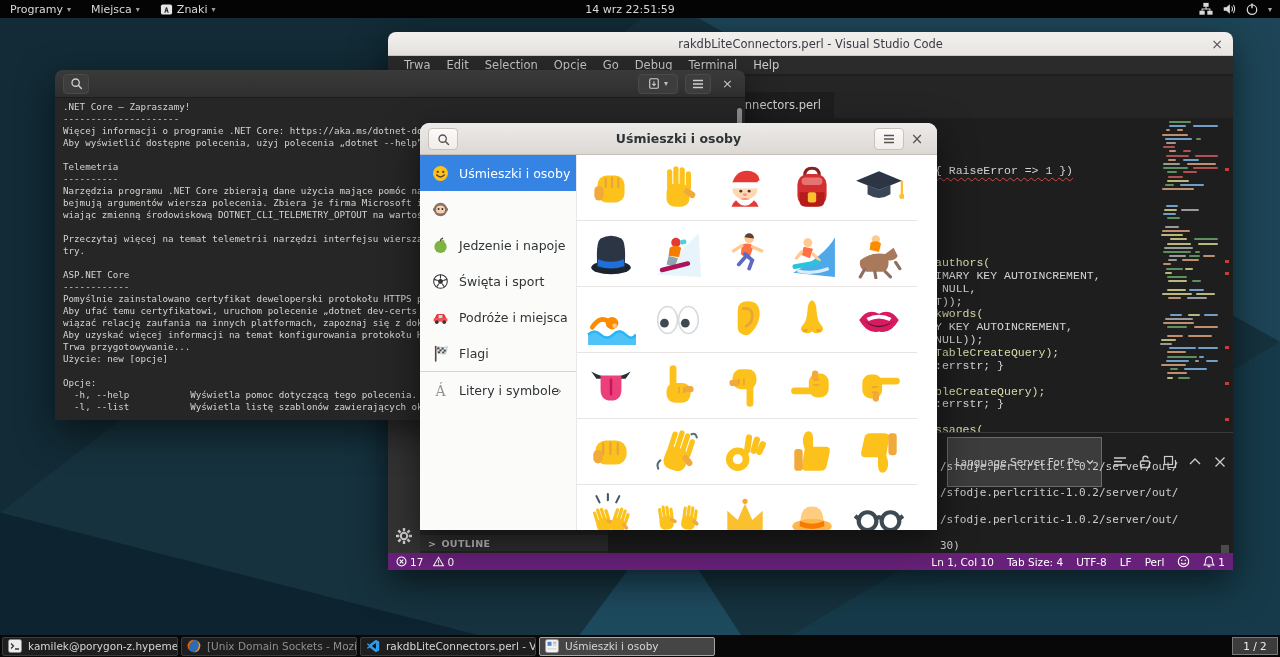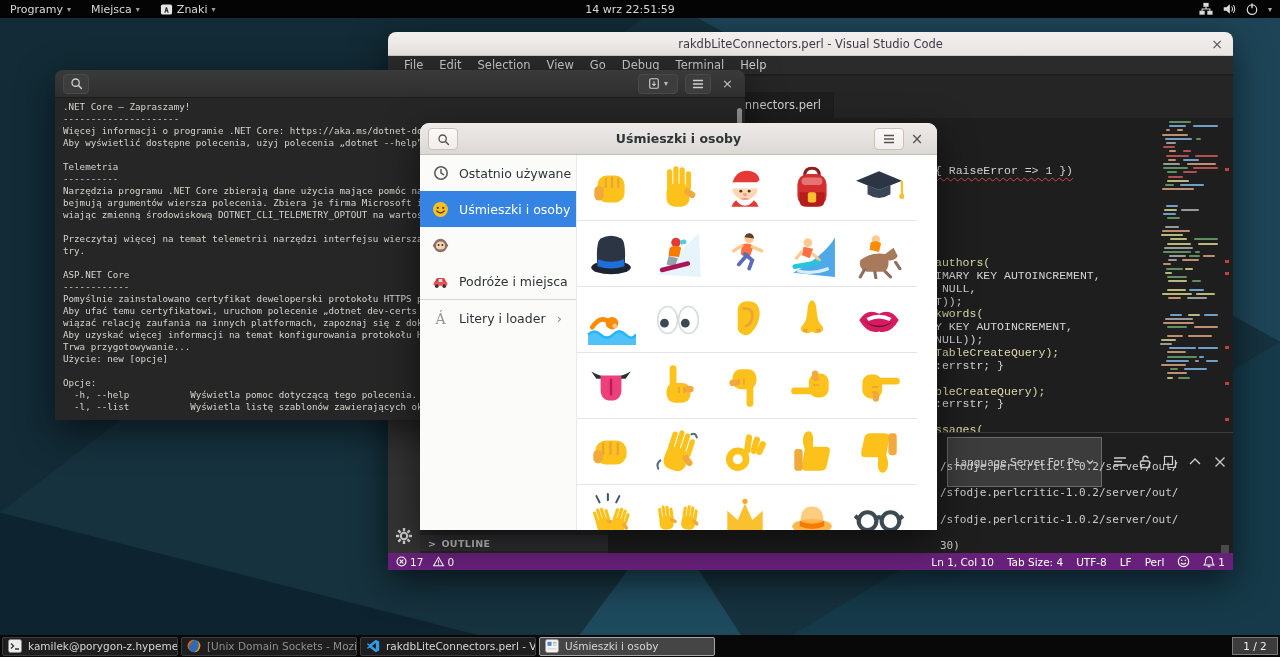--- a/index.html
+++ b/index.html
@@ -97,24 +97,24 @@
       <div class="t4"></div>
       <div class="t5"></div>
   </div>
 
   <div id="vscode" class="win">
     <div class="vs-titlebar">
       <span>rakdbLiteConnectors.perl - Visual Studio Code</span>
       <span class="vs-close">×</span>
     </div>
     <div class="vs-menubar">
-        <span>File</span>
+        <span>Trwa</span>
         <span>Edit</span>
         <span>Selection</span>
-        <span>View</span>
+        <span>Opcje</span>
         <span>Go</span>
         <span>Debug</span>
         <span>Terminal</span>
         <span>Help</span>
       </div>
     <div class="vs-body">
       <div class="vs-tabstrip">
         <div class="vs-tab">
             <span>rakdbLiteConnectors.perl</span>
           </div>
@@ -504,29 +504,20 @@
       </span>
       <span class="ch-title">Uśmieszki i osoby</span>
       <span class="gtk-btn ch-menu">
         <svg width="12" height="10" viewBox="0 0 12 10">
             <path d="M1 1.5h10M1 5h10M1 8.5h10" stroke="#57524c" stroke-width="1.5"></path>
           </svg>
       </span>
       <span class="ch-close">×</span>
     </div>
     <div class="ch-sidebar" id="ch-sidebar">
-        <div class="ch-item">
-          <span class="ch-icon">
-            <svg width="16" height="16" viewBox="0 0 16 16">
-              <circle cx="8" cy="8" r="6.2" fill="none" stroke="#5f5b56" stroke-width="1.6"></circle>
-              <path d="M8 4.5 V8 l2.5 1.6" stroke="#5f5b56" stroke-width="1.5" fill="none" stroke-linecap="round"></path>
-            </svg>
-          </span>
-          <span>Ostatnio używane</span>
-        </div>
         <div class="ch-item sel">
           <span class="ch-icon">
             <svg width="17" height="17" viewBox="0 0 16 16">
               <circle cx="8" cy="8" r="7" fill="#FCC21B"></circle>
               <circle cx="5.4" cy="6.4" r="1.1" fill="#5D4037"></circle>
               <circle cx="10.6" cy="6.4" r="1.1" fill="#5D4037"></circle>
               <path d="M4.5 9.5 q3.5 3.6 7 0" stroke="#5D4037" stroke-width="1.4" fill="none" stroke-linecap="round"></path>
             </svg>
           </span>
           <span>Uśmieszki i osoby</span>
@@ -539,34 +530,71 @@
               <circle cx="8" cy="8" r="6.3" fill="#8D6E63"></circle>
               <path d="M8 4.2 q4.3 0 4.3 4.3 q0 3.3 -4.3 3.3 q-4.3 0 -4.3 -3.3 q0 -4.3 4.3 -4.3z" fill="#EFD3B3"></path>
               <circle cx="6.2" cy="7.6" r="0.9" fill="#3E2723"></circle>
               <circle cx="9.8" cy="7.6" r="0.9" fill="#3E2723"></circle>
             </svg>
           </span>
         </div>
         <div class="ch-item">
           <span class="ch-icon">
             <svg width="17" height="17" viewBox="0 0 16 16">
+              <circle cx="8" cy="9.2" r="5.8" fill="#7CB342"></circle>
+              <path d="M8 4 q0 -2.4 2.4 -2.9" stroke="#5D4037" stroke-width="1.2" fill="none"></path>
+              <path d="M8.5 2.6 q3 -1 3.5 2 q-3 1 -3.5 -2z" fill="#8BC34A"></path>
+            </svg>
+          </span>
+          <span>Jedzenie i napoje</span>
+        </div>
+        <div class="ch-item">
+          <span class="ch-icon">
+            <svg width="17" height="17" viewBox="0 0 16 16">
+              <circle cx="8" cy="8" r="6.4" fill="#ffffff" stroke="#333" stroke-width="1"></circle>
+              <path d="M8 5.2 L10.6 7.1 L9.6 10.2 H6.4 L5.4 7.1 Z" fill="#333"></path>
+              <path d="M8 1.6 v3.6 M10.6 7.1 l3.4 -1.1 M9.6 10.2 l2.1 2.9 M6.4 10.2 l-2.1 2.9 M5.4 7.1 L2 6" stroke="#333" stroke-width="1" fill="none"></path>
+            </svg>
+          </span>
+          <span>Święta i sport</span>
+        </div>
+        <div class="ch-item">
+          <span class="ch-icon">
+            <svg width="17" height="17" viewBox="0 0 16 16">
               <path d="M2.5 9 L4 5.6 q0.4 -1 1.5 -1 h5 q1.1 0 1.5 1 L13.5 9z" fill="#E53935"></path>
               <rect x="6.2" y="5.6" width="3.6" height="3" fill="#B3E5FC"></rect>
               <rect x="1.5" y="8.5" width="13" height="3.6" rx="1.4" fill="#EF5350"></rect>
               <circle cx="4.5" cy="12.4" r="1.7" fill="#333"></circle>
               <circle cx="11.5" cy="12.4" r="1.7" fill="#333"></circle>
             </svg>
           </span>
           <span>Podróże i miejsca</span>
         </div>
+        <div class="ch-item">
+          <span class="ch-icon">
+            <svg width="17" height="17" viewBox="0 0 16 16">
+              <path d="M3.5 1.5 V15" stroke="#5D4037" stroke-width="1.5" stroke-linecap="round"></path>
+              <path d="M4.5 2 C7 0.8 9 3 11 2.4 L14.5 1.6 L13 8.2 C10.5 9.4 8.5 7.2 6.5 7.8 L5.6 8z" fill="#ECEFF1" stroke="#90847c" stroke-width="0.4"></path>
+              <g fill="#37474F">
+                <rect x="5" y="2.2" width="2" height="1.9"></rect>
+                <rect x="9" y="2.4" width="2" height="1.9"></rect>
+                <rect x="7" y="4.1" width="2" height="1.9"></rect>
+                <rect x="11" y="4.3" width="2" height="1.9"></rect>
+                <rect x="5.6" y="6" width="2" height="1.6"></rect>
+                <rect x="9.6" y="6.2" width="2" height="1.6"></rect>
+              </g>
+            </svg>
+          </span>
+          <span>Flagi</span>
+        </div>
         <div class="ch-item sep">
           <span class="ch-icon">
             <span class="letterA">Á</span>
           </span>
-          <span>Litery i loader</span>
+          <span>Litery i symbole</span>
           <span class="chev">›</span>
         </div>
       </div>
     <div class="ch-grid" id="ch-grid">
         <div class="em-row">
           <div class="em-cell">
             <svg width="50" height="50" viewBox="0 0 48 48">
               <g fill="#FCC21B">
                 <rect x="11" y="12" width="26" height="26" rx="9"></rect>
               </g>

